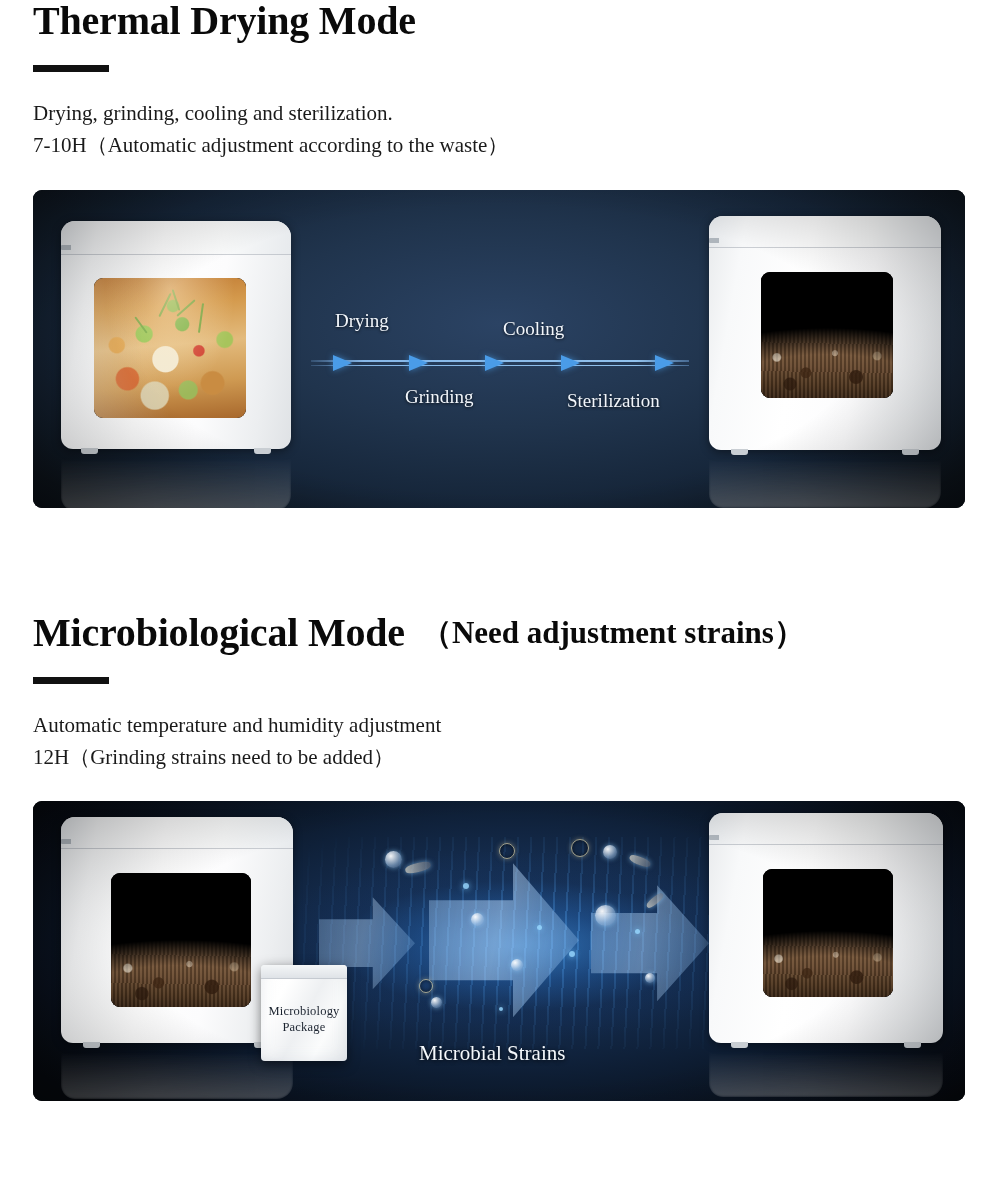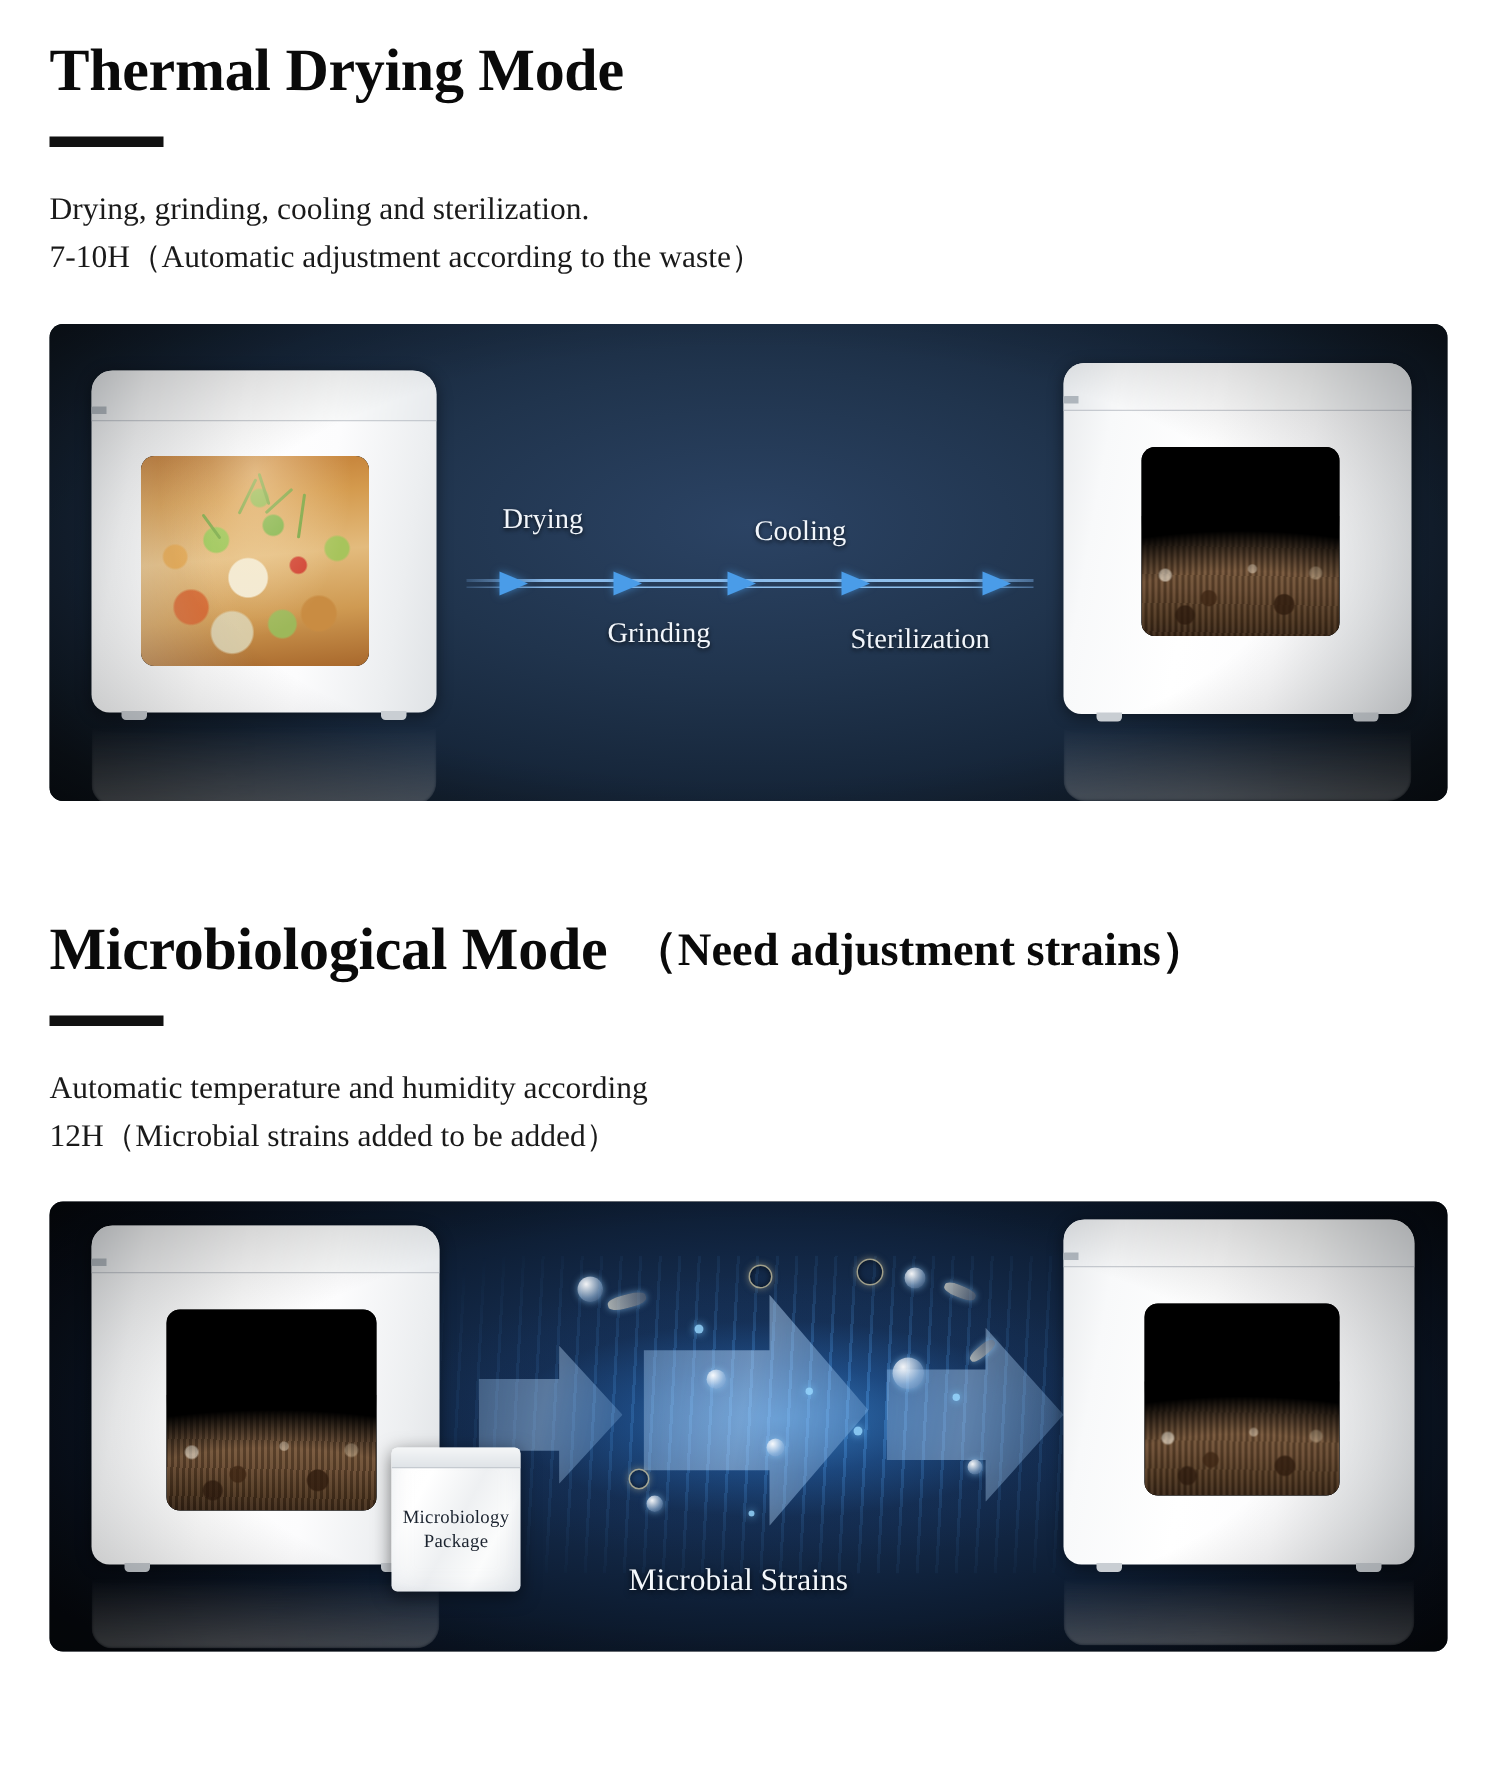--- a/index.html
+++ b/index.html
@@ -290,21 +290,21 @@
     text-shadow: 0 1px 4px rgba(0,0,0,0.85);
   }
 </style>
 </head>
 <body>
 
 <div class="page">
 
   <div class="section" id="section-thermal">
 
-    <div class="heading-row" style="padding-top:26px;align-items:flex-end;">
+    <div class="heading-row" style="align-items:flex-end;">
       <span class="heading-main">Thermal Drying Mode</span>
       <span class="heading-sub"></span>
     </div>
 
     <div class="rule-bar"></div>
 
     <div class="desc">
       <span>Drying, grinding, cooling and sterilization.</span>
       <span class="line2">7-10H（Automatic adjustment according to the waste）</span>
     </div>
@@ -376,22 +376,22 @@
   <div class="section" id="section-micro">
 
     <div class="heading-row" style="padding-top:24px;align-items:center;">
       <span class="heading-main">Microbiological Mode</span>
       <span class="heading-sub">（Need adjustment strains）</span>
     </div>
 
     <div class="rule-bar"></div>
 
     <div class="desc">
-      <span>Automatic temperature and humidity according</span>
-      <span class="line2">12H（Microbial strains added to be added）</span>
+      <span>Automatic temperature and humidity adjustment</span>
+      <span class="line2">12H（Grinding strains need to be added）</span>
     </div>
 
     <div class="panel" id="panel-micro">
       <div class="panel-bg-micro"></div>
 
       <div class="glow-core" style="left:250px; top:40px; width:470px; height:210px;"></div>
       <div class="streaks" style="left:250px; top:36px; width:490px; height:212px;"></div>
 
       <div class="chev" style="left:286px; top:96px; width:96px; height:92px; opacity:0.58;"></div>
       <div class="chev" style="left:396px; top:62px; width:150px; height:154px; opacity:0.70;"></div>

